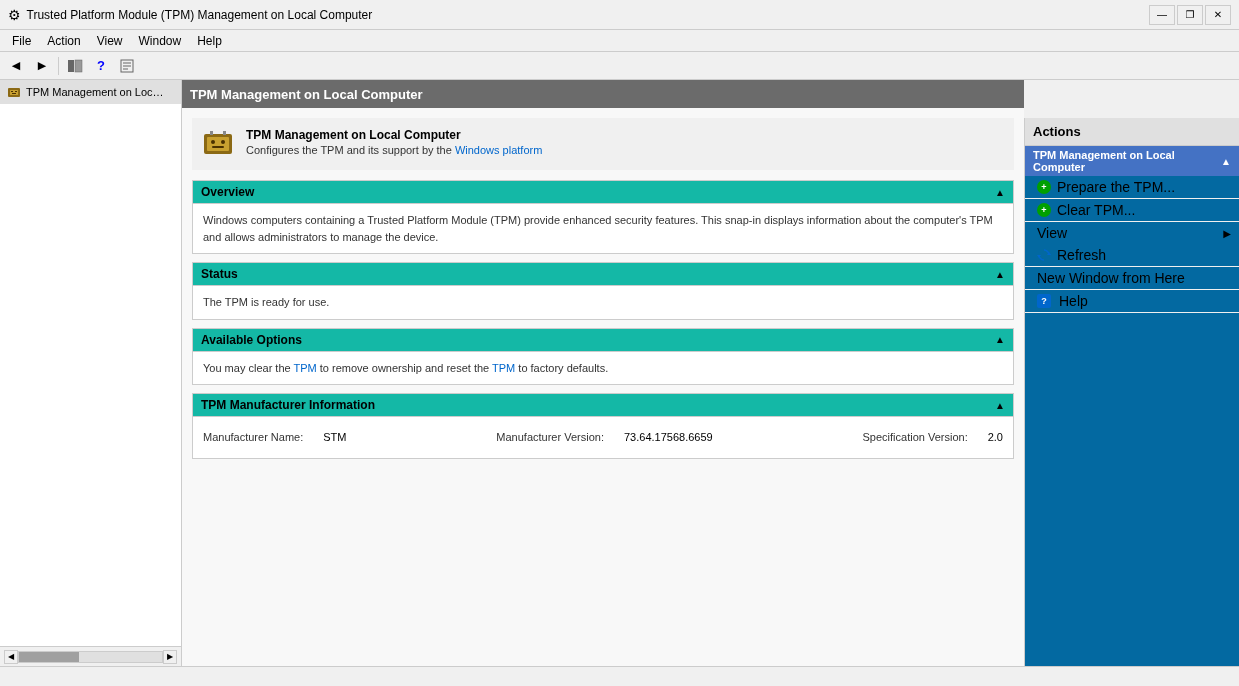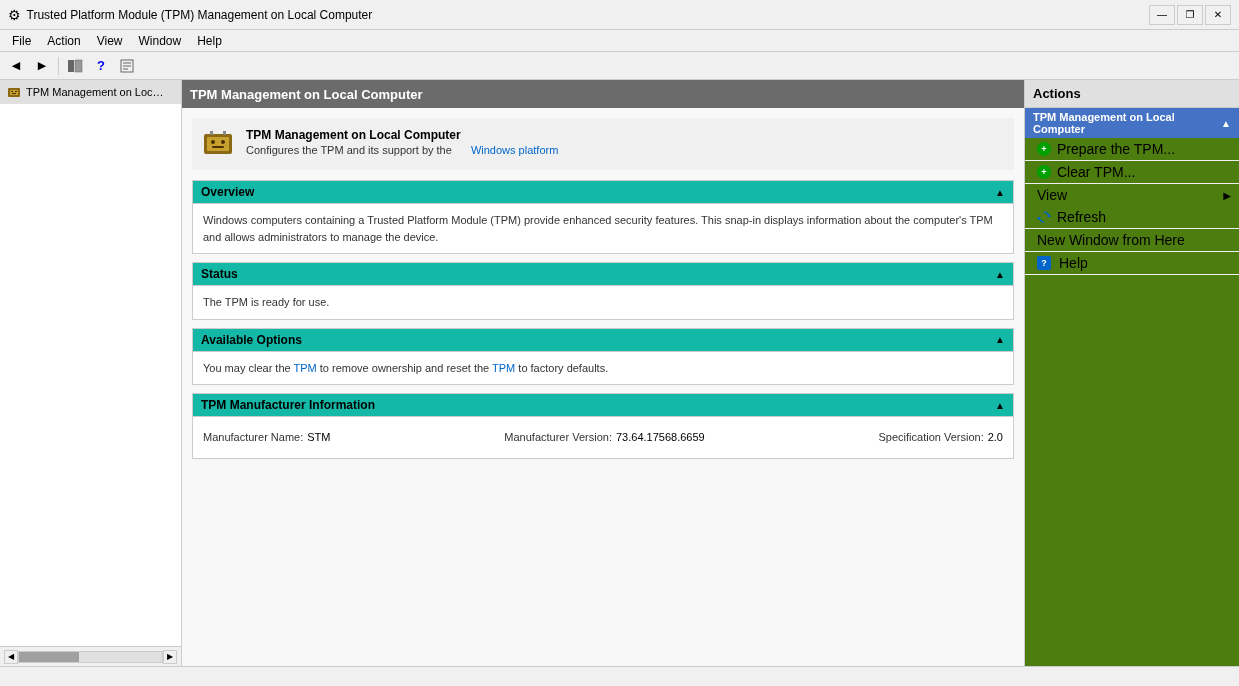--- a/index.html
+++ b/index.html
@@ -184,21 +184,20 @@
       font-weight: bold;
       margin-bottom: 2px;
     }
     .info-desc {
       font-size: 11px;
       color: #333;
     }
     .info-desc a {
       color: #0066cc;
       text-decoration: none;
-      margin-left: 16px;
     }
 
     
     .section {
       border: 1px solid #ccc;
       margin-bottom: 8px;
       background: #fff;
     }
     .section-header {
       background: #14b8a6;
@@ -223,32 +222,33 @@
 
     
     .mfr-row {
       display: flex;
       justify-content: space-between;
       font-size: 11px;
       padding: 4px 0;
     }
     .mfr-item {
       display: flex;
-      gap: 4px;
+      gap: 20px;
     }
     .mfr-label { color: #333; }
     .mfr-value { color: #000; font-weight: 400; }
 
     
     .right-panel {
       width: 215px;
       min-width: 215px;
-      background: #4d7c0f;
+      background: #0369a1;
       border-left: 1px solid #ccc;
       overflow: hidden;
+      margin-top: 38px;
     }
     .right-panel-header {
       background: #e0e0e0;
       padding: 4px 8px;
       font-size: 13px;
       font-weight: bold;
       border-bottom: 1px solid #ccc;
       height: 28px;
       display: flex;
       align-items: center;

